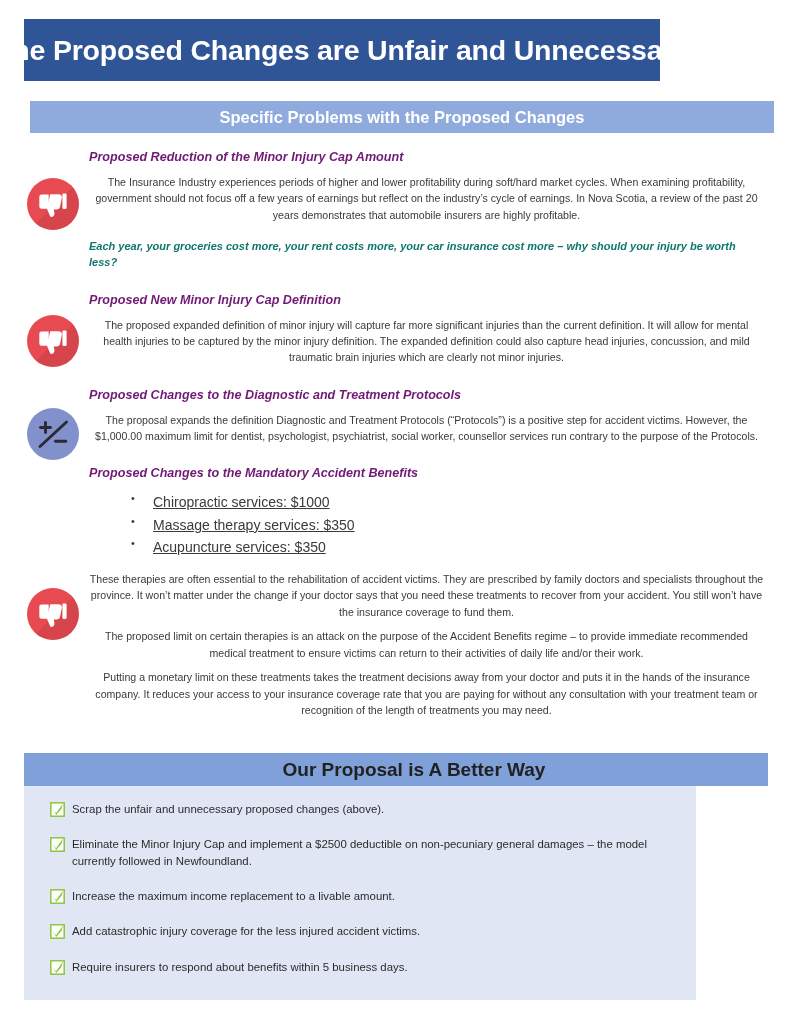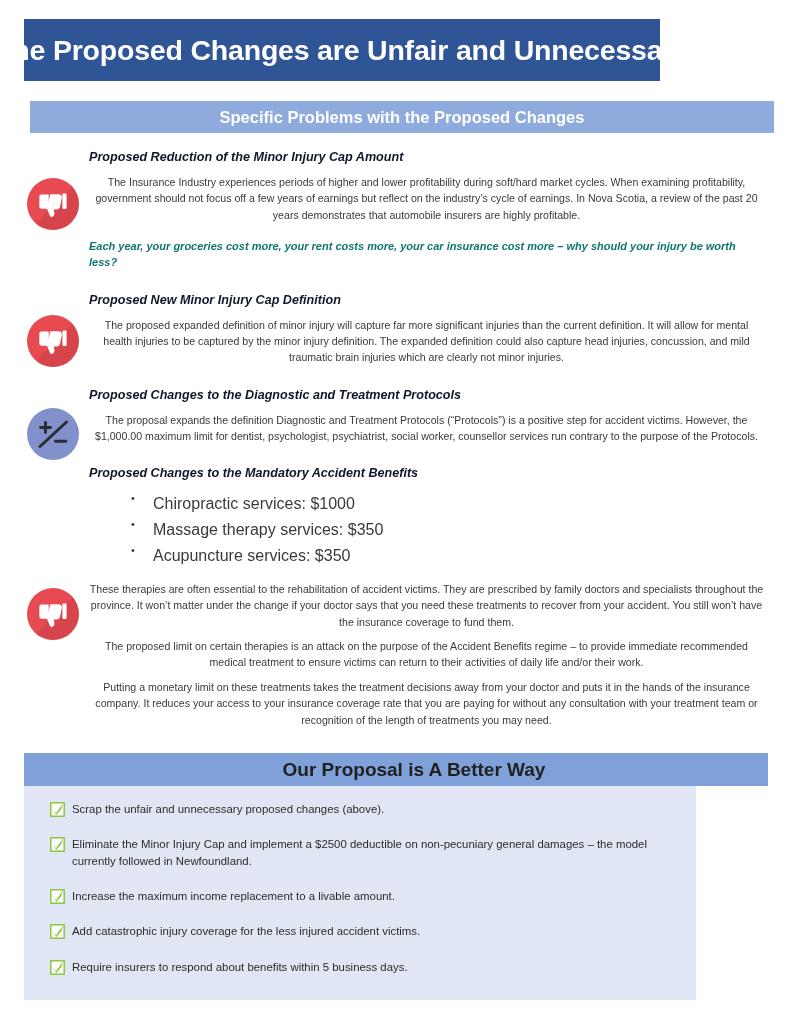--- a/index.html
+++ b/index.html
@@ -76,21 +76,21 @@
     position: relative;
     padding-left: 89px;
     padding-right: 27px;
     box-sizing: border-box;
   }
 
   .blk-head {
     font-size: 12.6px;
     font-weight: bold;
     font-style: italic;
-    color: #0f172a;
+    color: #701a75;
     margin: 0 0 8px 0;
     line-height: 1.25;
   }
 
   .para {
     font-size: 10.6px;
     line-height: 1.55;
     color: #3a3a3a;
     margin: 0 0 8px 0;
     text-align: center;
@@ -105,25 +105,26 @@
     line-height: 1.45;
     margin: 16px 0 0 0;
   }
 
   ul.bullets {
     margin: 9px 0 12px 0;
     padding-left: 42px;
     list-style: none;
   }
   ul.bullets li {
-    font-size: 16px;
+    font-size: 14px;
     line-height: 1.62;
     color: #3a3a3a;
     position: relative;
     padding-left: 22px;
+    text-decoration: underline;
   }
   ul.bullets li::before {
     content: "\2022";
     position: absolute;
     left: 0;
     top: -1px;
     font-size: 11px;
     color: #3a3a3a;
   }
 

